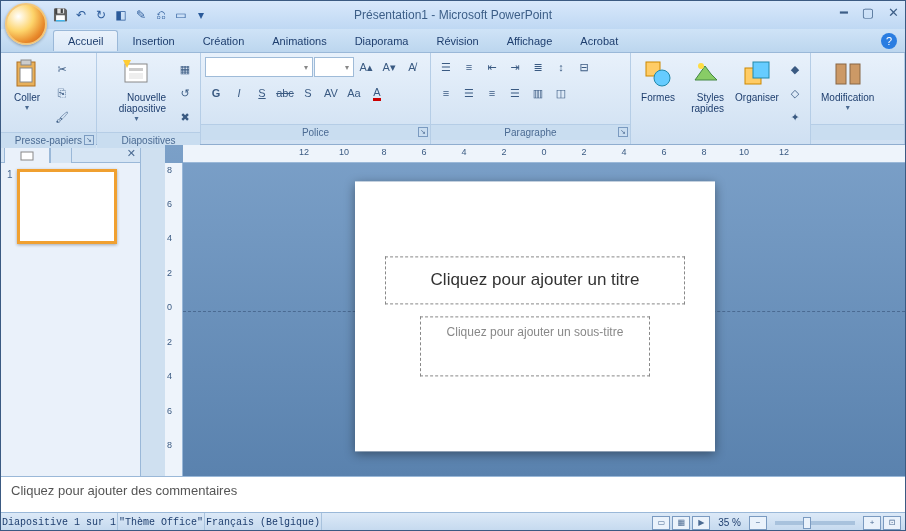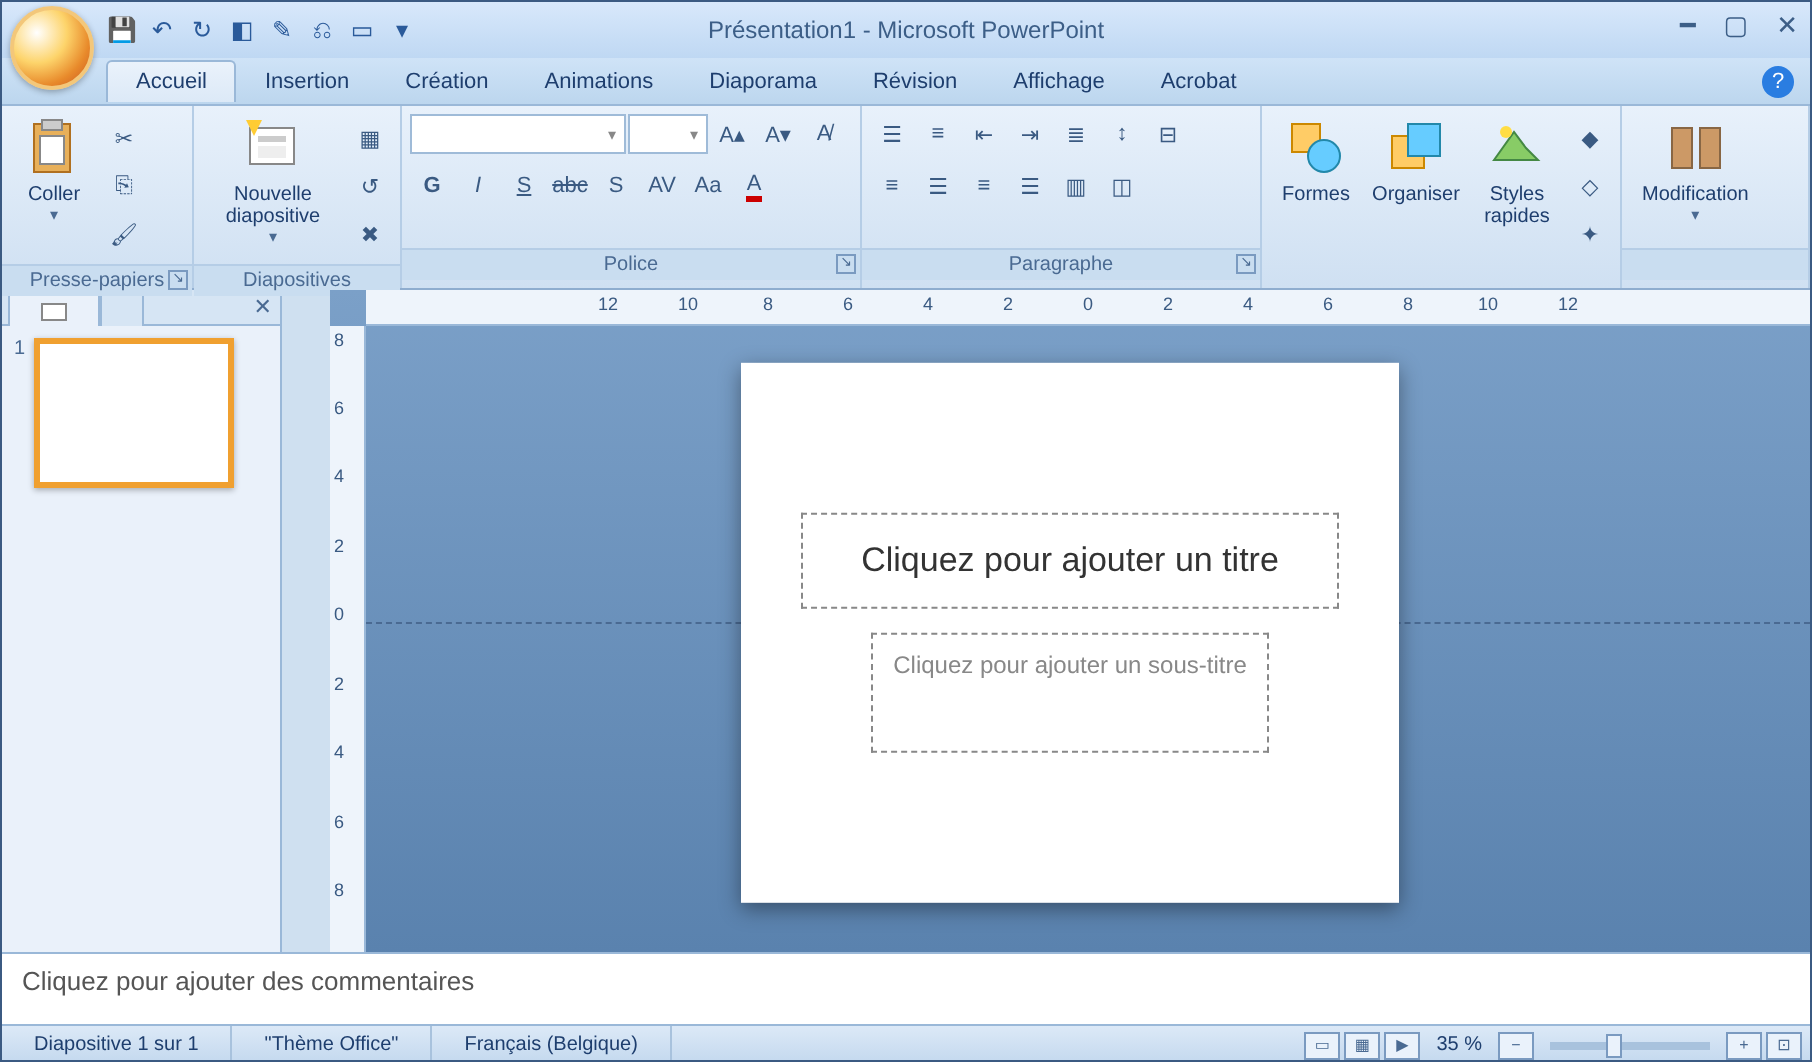--- a/index.html
+++ b/index.html
@@ -21,21 +21,21 @@
 .helpbtn { position: absolute; right: 8px; top: 4px; width: 16px; height: 16px; background: #2a7de1; color: #fff; border-radius: 50%; font-size: 11px; text-align: center; line-height: 16px; cursor: pointer; }
 
 
 .ribbon { height: 92px; background: linear-gradient(#e8f1fb,#cfe0f2); display: flex; border-bottom: 1px solid #8fadcf; }
 .group { border-right: 1px solid #b5cde6; display: flex; flex-direction: column; padding: 3px 4px 0 4px; }
 .group-body { flex: 1; display: flex; align-items: flex-start; gap: 2px; }
 .group-label { height: 16px; font-size: 10px; color: #4a6a92; text-align: center; background: #c9ddf0; border-top: 1px solid #b5cde6; margin: 4px -4px; line-height: 15px; position: relative; }
 .group-label .launcher { position: absolute; right: 2px; top: 2px; width: 10px; height: 10px; border: 1px solid #7a9ac0; font-size: 7px; line-height: 8px; color: #4a6a92; cursor: pointer; }
 .bigbtn { display: flex; flex-direction: column; align-items: center; justify-content: flex-start; padding: 2px 6px; cursor: pointer; min-width: 42px; }
 .bigbtn .ic { width: 32px; height: 32px; margin-bottom: 2px; }
-.bigbtn .lbl { font-size: 10px; color: #1e3e6e; text-align: center; line-height: 11px; }
+.bigbtn .lbl { font-size: 10px; color: #1e3e6e; text-align: right; line-height: 11px; }
 .col { display: flex; flex-direction: column; gap: 2px; justify-content: flex-start; padding-top: 2px; }
 .smallbtn { width: 22px; height: 22px; display: flex; align-items: center; justify-content: center; font-size: 11px; color: #3a5a82; cursor: pointer; border: 1px solid transparent; }
 .fontbox { width: 108px; height: 20px; border: 1px solid #9fbbd8; background: #fff; font-size: 11px; padding: 0 4px; display: flex; align-items: center; justify-content: space-between; color: #888; }
 .sizebox { width: 40px; height: 20px; border: 1px solid #9fbbd8; background: #fff; font-size: 11px; padding: 0 4px; display: flex; align-items: center; justify-content: space-between; color: #888; }
 .row { display: flex; gap: 1px; align-items: center; }
 
 
 .workarea { display: flex; height: 331px; }
 .sidepanel { width: 140px; background: #eaf1fa; border-right: 1px solid #9ab8d8; display: flex; flex-direction: column; }
 .sidetabs { height: 18px; display: flex; background: #d6e5f4; border-bottom: 1px solid #9ab8d8; }
@@ -47,31 +47,31 @@
 .thumb-num { font-size:10px; color:#4a6a92; }
 .thumb { width: 100px; height: 75px; background:#fff; border: 3px solid #f0a030; box-shadow: 0 1px 3px rgba(0,0,0,0.3); cursor:pointer; }
 
 .editarea { flex:1; background: linear-gradient(#7ba0c8,#5a82ae); position:relative; display:flex; flex-direction:column;margin-left:24px; }
 .hruler { height:18px; background:#eef4fb; margin-left:18px; border-bottom:1px solid #9ab8d8; position:relative; font-size:9px; color:#3a5a82; }
 .hruler .ticks { position:absolute; left:50%; transform:translateX(-50%); display:flex; gap:0; top:2px; width: 520px; }
 .hruler .tickblock { width: 40px; text-align:center; }
 .vruler { width:18px; background:#eef4fb; border-right:1px solid #9ab8d8; position:absolute; left:0; top:18px; bottom:0; }
 .vruler .vticks { position:absolute; top:50%; left:2px; transform:translateY(-50%); display:flex; flex-direction:column; height: 310px; }
 .vruler .vtick { height: 38px; font-size:9px; color:#3a5a82; text-align:center; }
-.slide-canvas { position:absolute; left: 50%; top: 50%; transform:translate(-50%,-48%); width: 329px; height: 270px; background:#fff; box-shadow: 0 3px 10px rgba(0,0,0,0.4); }
+.slide-canvas { position:absolute; left: 50%; top: 50%; transform:translate(-50%,-48%); width: 360px; height: 270px; background:#fff; box-shadow: 0 3px 10px rgba(0,0,0,0.4); }
 .title-ph { position:absolute; left:30px; right:30px; top:75px; height:48px; border:1px dashed #888; display:flex; align-items:center; justify-content:center; font-size:17px; color:#333; cursor:text; }
 .sub-ph { position:absolute; left:65px; right:65px; top:135px; height:60px; border:1px dashed #888; display:flex; align-items:flex-start; justify-content:center; padding-top:8px; font-size:12px; color:#888; cursor:text; }
 .guide-h { position:absolute; left:18px; right:0; top:50%; border-top:1px dashed #4a6a92; }
 
 
 .notes { height: 36px; background:#fff; border-top:1px solid #9ab8d8; padding: 6px 10px; font-size:13px; color:#555; cursor:text; margin-left:0; }
 
 
 .statusbar { height: 20px; background: linear-gradient(#dce9f7,#c3d8ee); display:flex; align-items:center; font-size:10px; color:#1e3e6e; border-top:1px solid #9ab8d8; }
-.statusbar .cell { padding: 0 16px; border-right:1px solid #a8c2dd; height:100%; display:flex; align-items:center; }
+.statusbar .cell { padding: 0 1px; border-right:1px solid #a8c2dd; height:100%; display:flex; align-items:center;font-family:Liberation Mono, monospace; }
 .viewbtns { margin-left:auto; display:flex; align-items:center; gap:2px; padding-right:4px; }
 .viewbtn { width:18px; height:14px; border:1px solid #7a9ac0; background:#eaf2fb; cursor:pointer; font-size:8px; display:flex; align-items:center; justify-content:center; color:#4a6a92; }
 .zoom-slider { width:80px; height:4px; background:#a8c2dd; position:relative; margin:0 6px; }
 .zoom-slider .knob { position:absolute; left:28px; top:-4px; width:8px; height:12px; background:#eaf2fb; border:1px solid #7a9ac0; cursor:pointer; }
 
 svg { display:block; }
 </style>
 </head>
 <body>
 
@@ -214,33 +214,33 @@
 
   <div class="group" style="width:180px">
     <div class="group-body">
       <div class="bigbtn" style="min-width:46px">
         <svg class="ic" viewBox="0 0 32 32">
             <rect x="4" y="4" width="14" height="14" fill="#fc6" stroke="#c80"></rect>
             <circle cx="20" cy="20" r="8" fill="#6cf" stroke="#28a"></circle>
           </svg>
         <span class="lbl">Formes</span>
       </div>
+      <div class="bigbtn" style="min-width:44px">
+        <svg class="ic" viewBox="0 0 32 32">
+            <path d="M4 22 L14 8 L20 16 L26 22 Z" fill="#8c6" stroke="#484"></path>
+            <circle cx="10" cy="8" r="3" fill="#fd4"></circle>
+          </svg>
+        <span class="lbl">Styles rapides</span>
+      </div>
       <div class="bigbtn" style="min-width:50px">
         <svg class="ic" viewBox="0 0 32 32">
             <rect x="4" y="10" width="16" height="16" fill="#fc6" stroke="#c80"></rect>
             <rect x="12" y="4" width="16" height="16" fill="#6cf" stroke="#28a"></rect>
           </svg>
         <span class="lbl">Organiser</span>
-      </div>
-      <div class="bigbtn" style="min-width:44px">
-        <svg class="ic" viewBox="0 0 32 32">
-            <path d="M4 22 L14 8 L20 16 L26 22 Z" fill="#8c6" stroke="#484"></path>
-            <circle cx="10" cy="8" r="3" fill="#fd4"></circle>
-          </svg>
-        <span class="lbl">Styles rapides</span>
       </div>
       <div class="col">
         <span class="smallbtn">◆</span>
         <span class="smallbtn">◇</span>
         <span class="smallbtn">✦</span>
       </div>
     </div>
   </div>
 
   <div class="group" style="flex:1">

